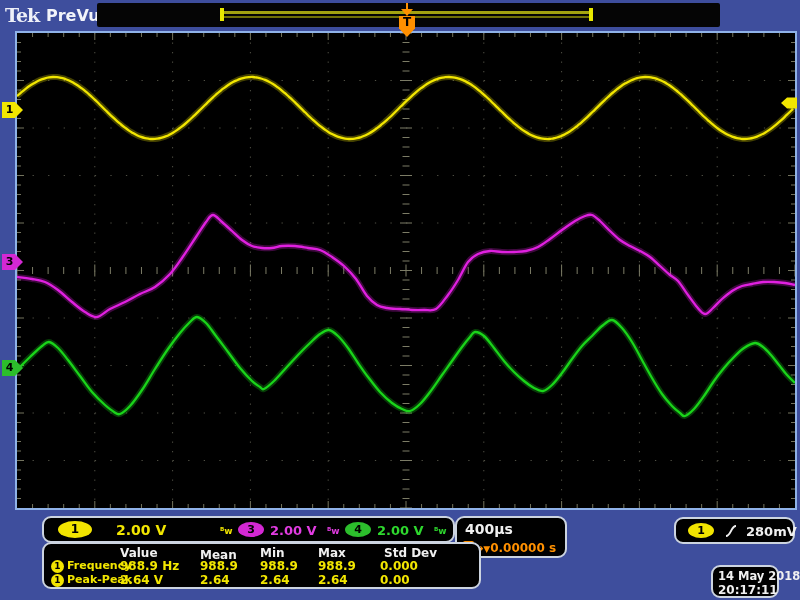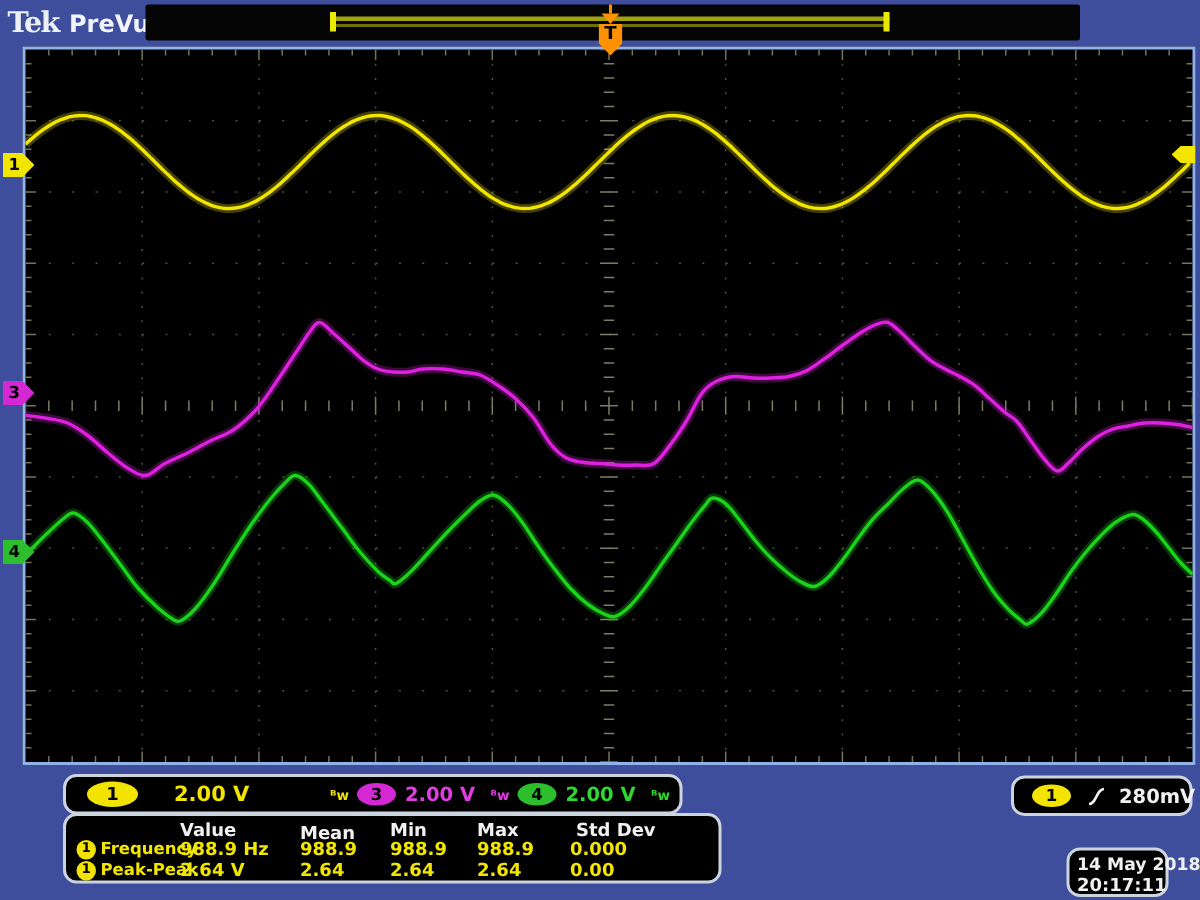--- a/index.html
+++ b/index.html
@@ -398,20 +398,26 @@
     <span class="abs c-yellow" style="left:72px;top:4px;font-size:14px;">2.00 V</span>
     <span class="abs c-yellow bw" style="left:176px;top:8px;">ᴮw</span>
     <span class="badge b-magenta" style="left:194px;top:4px;width:26px;height:15px;font-size:11px;line-height:15px;">3</span>
     <span class="abs c-magenta" style="left:226px;top:5px;font-size:13px;">2.00 V</span>
     <span class="abs c-magenta bw" style="left:283px;top:8px;">ᴮw</span>
     <span class="badge b-green" style="left:301px;top:4px;width:26px;height:15px;font-size:11px;line-height:15px;">4</span>
     <span class="abs c-green" style="left:333px;top:5px;font-size:13px;">2.00 V</span>
     <span class="abs c-green bw" style="left:390px;top:8px;">ᴮw</span>
   </div>
 
+  <div class="panel" style="left:455px;top:516px;width:112px;height:42px;">
+    <span class="abs" style="left:8px;top:3px;font-size:14px;">400µs</span>
+    <div class="tt-row">
+      <span class="t-box">T</span><span class="c-orange">→</span><span class="c-orange" style="font-size:9px;">▼</span><span class="c-orange" style="font-size:12px;">0.00000 s</span>
+    </div>
+  </div>
 
 
   <div class="panel" style="left:674px;top:517px;width:121px;height:27px;">
     <span class="badge b-yellow" style="left:12px;top:4px;width:26px;height:15px;font-size:11px;line-height:15px;">1</span>
     <svg style="position:absolute;left:48px;top:4px;" width="14" height="16" viewBox="0 0 14 16">
       <path d="M2 13 C7 13 7 3 12 3" fill="none" stroke="#f0f0f0" stroke-width="1.8"></path>
     </svg>
     <span class="abs" style="left:70px;top:5px;font-size:13px;">280mV</span>
   </div>
 

